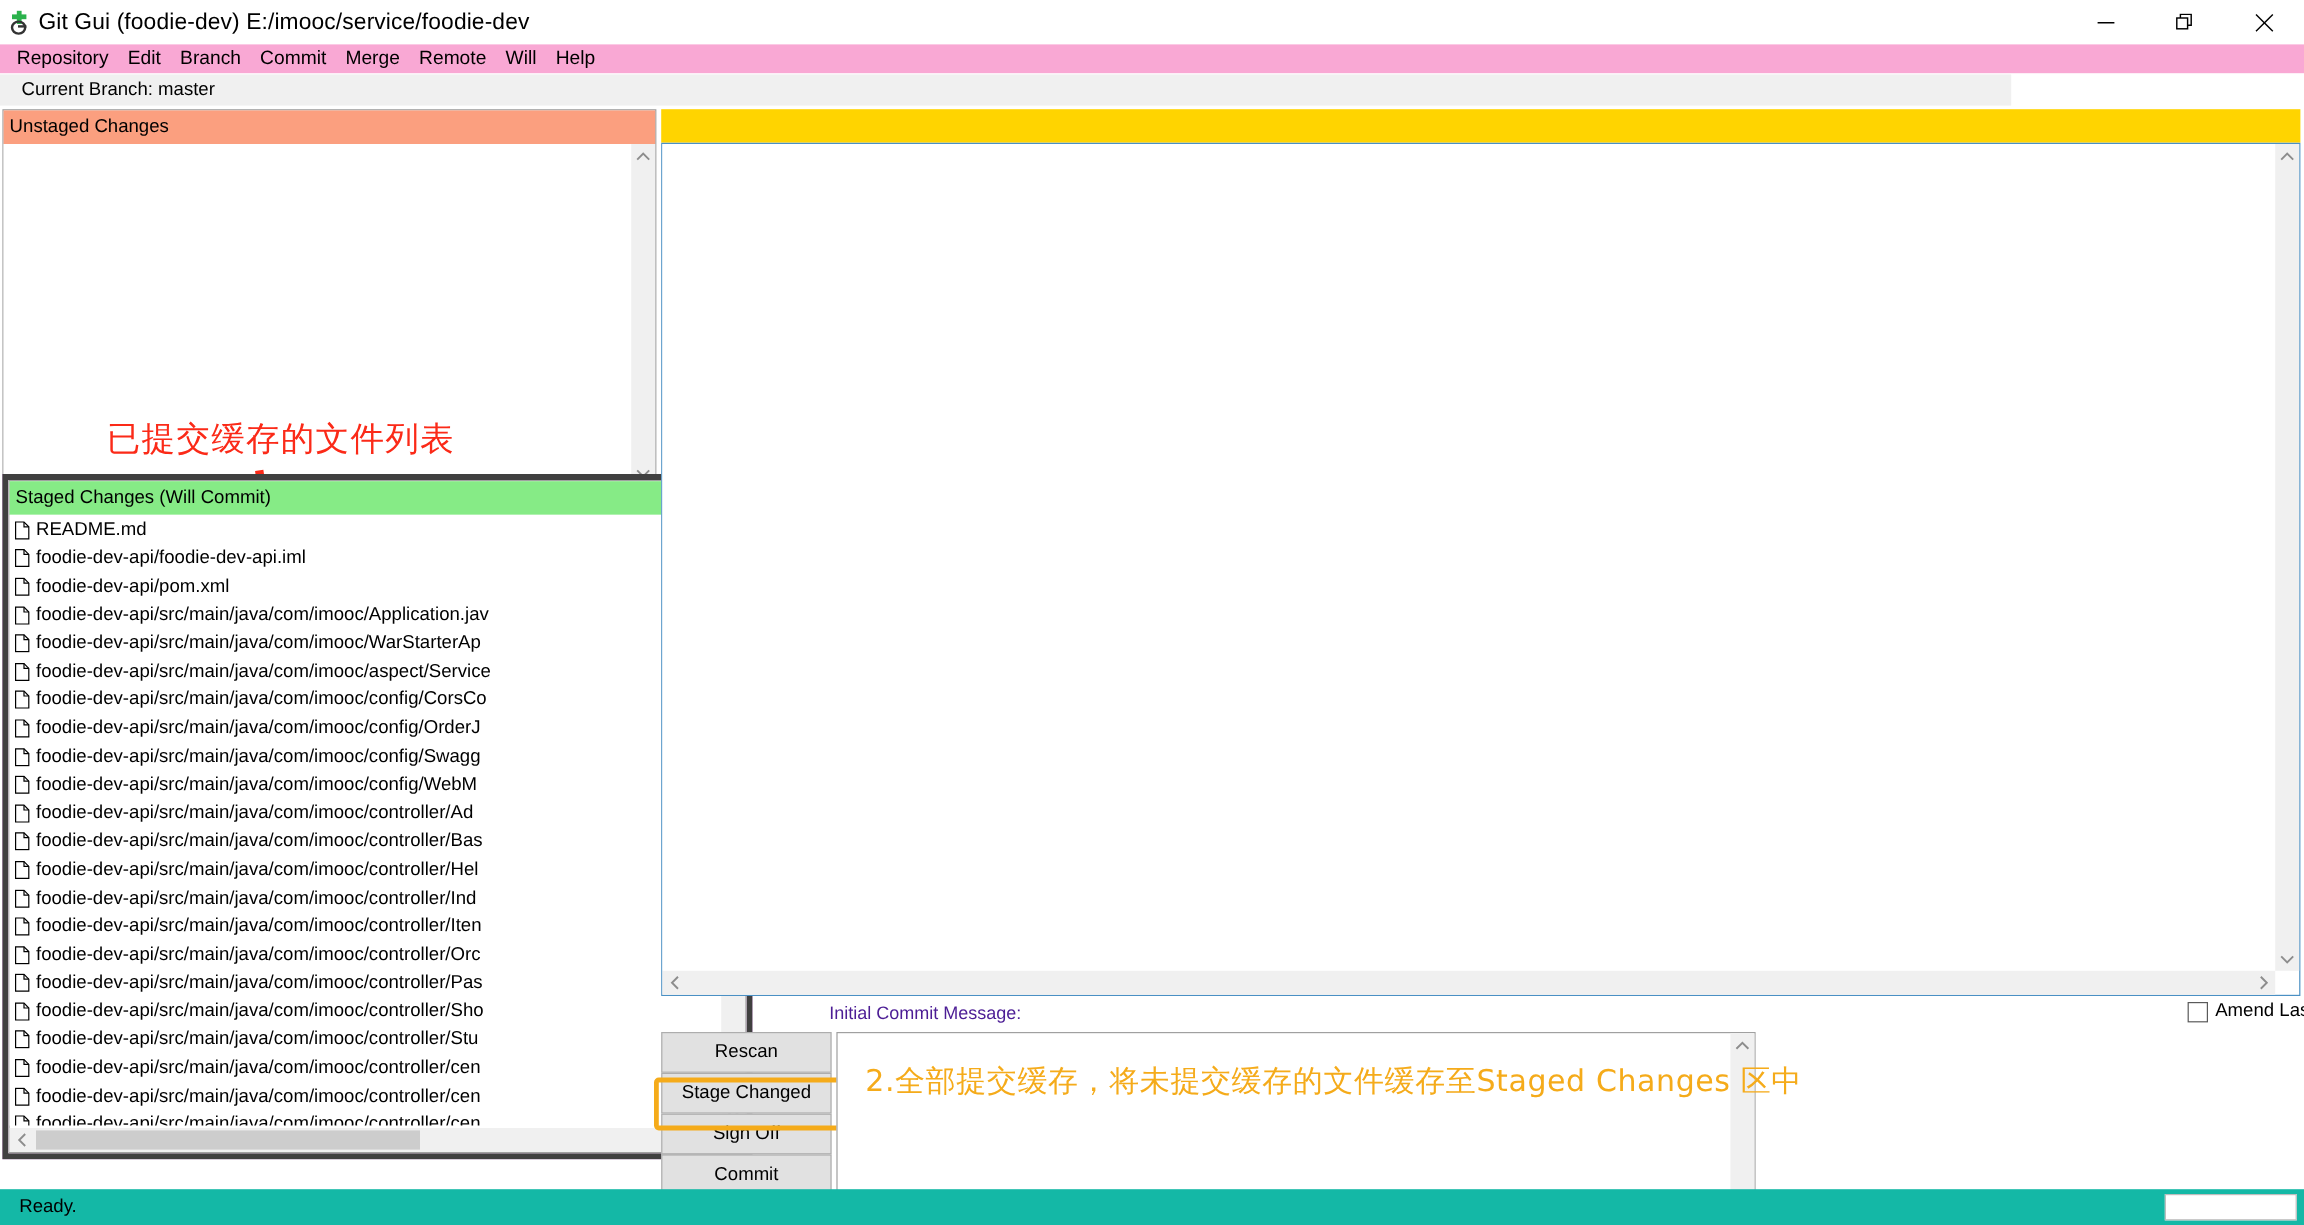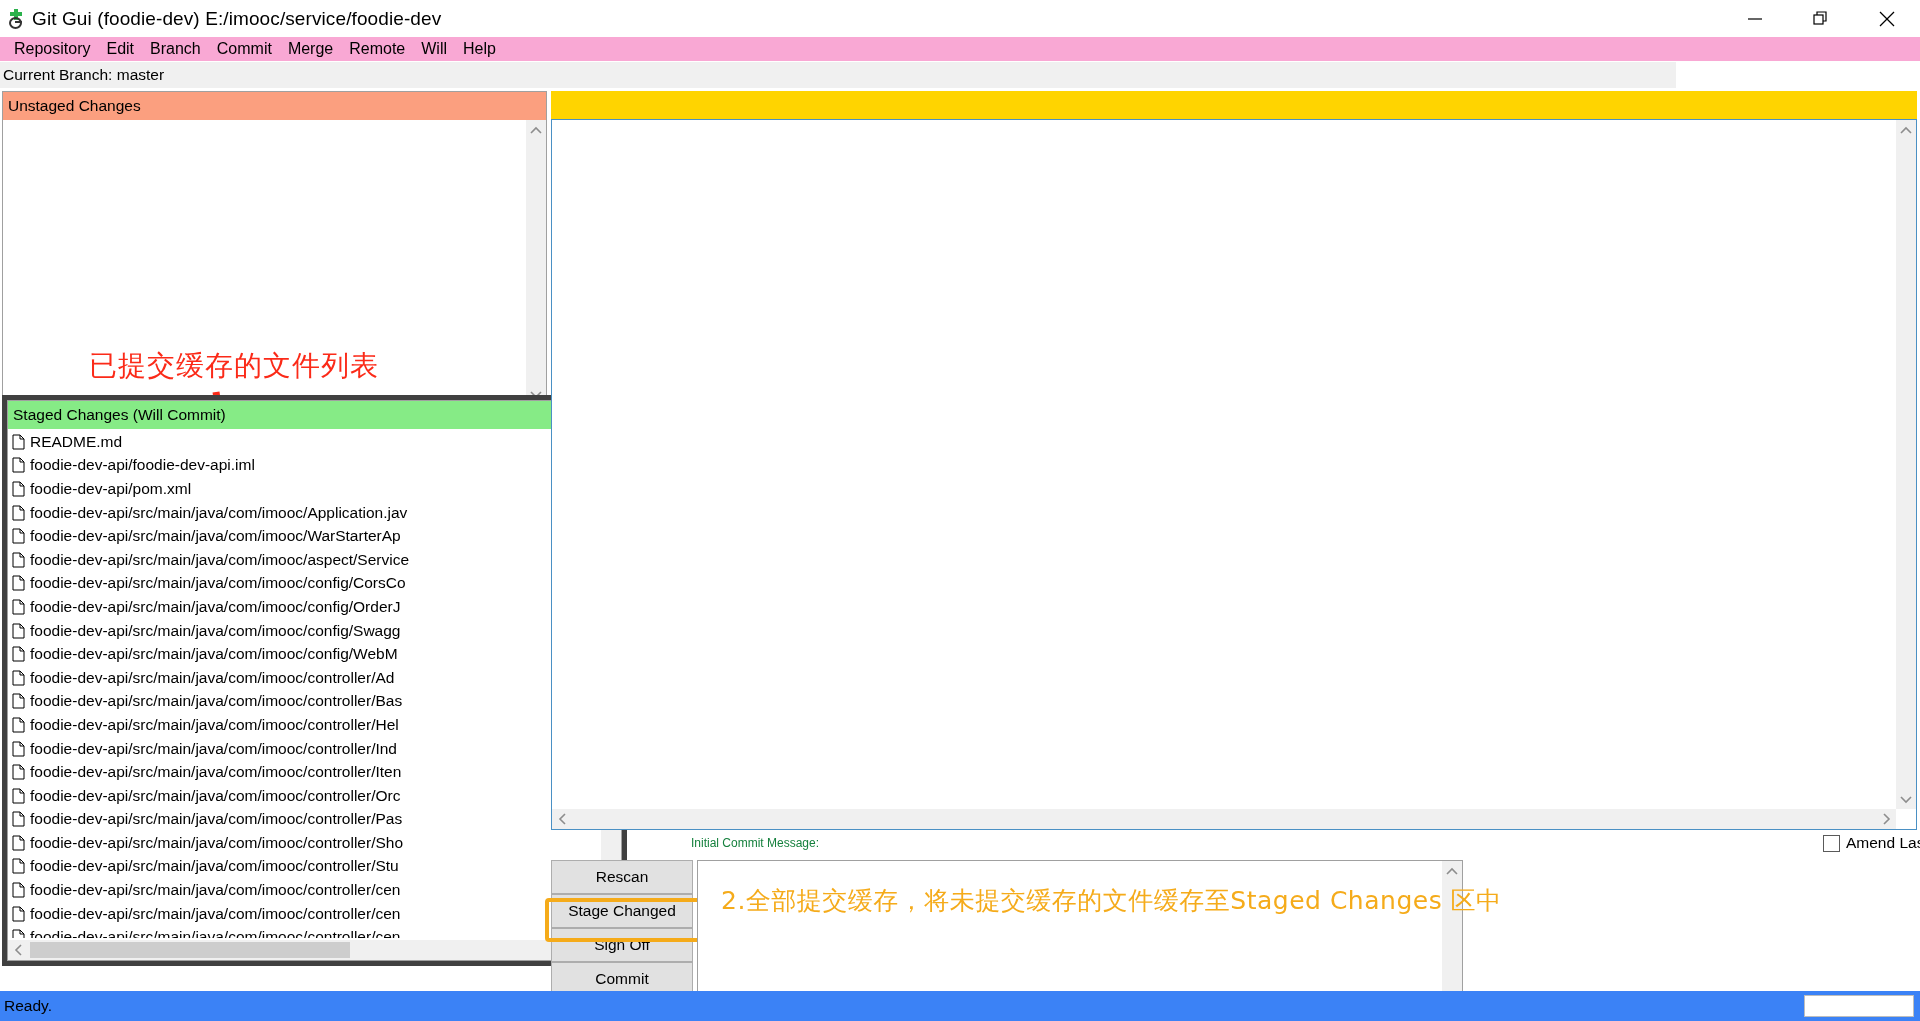--- a/index.html
+++ b/index.html
@@ -69,21 +69,21 @@
     padding: 0 8px; white-space: nowrap;
     line-height: 20px;
   }
 
   
   .branchbar {
     position: absolute; left: 0; top: 62px;
     width: 1676px; height: 26px;
     background: #f0f0f0;
     display: flex; align-items: center;
-    padding-left: 3px;
+    padding-left: 18px;
     font-size: 15.5px; color: #000;
   }
 
   
   .left-col {
     position: absolute; left: 2px; top: 91px;
     width: 545px; height: 875px;
   }
 
   
@@ -203,21 +203,21 @@
   }
   .diff-pane .panel-body { top: 0; bottom: 20px; right: 20px; background: #fff; }
 
   
   .commit-area {
     position: absolute; left: 0; top: 745px;
     width: 1366px; height: 130px;
   }
   .commit-label {
     position: absolute; left: 140px; top: 0;
-    font-size: 12px; color: #15803d; white-space: nowrap;
+    font-size: 15px; color: #4c1d95; white-space: nowrap;
   }
   .amend-box {
     position: absolute; left: 1272px; top: -2px;
     display: flex; align-items: center;
   }
   .amend-check {
     width: 17px; height: 17px;
     border: 1px solid #5a5a5a; background: #fff;
     margin-right: 6px; flex: none;
   }
@@ -255,23 +255,23 @@
     font-size: 25px; color: #f5ab1a;
     font-family: "DejaVu Sans", "Liberation Sans", sans-serif;
     white-space: nowrap;
     letter-spacing: .5px;
   }
 
   
   .statusbar {
     position: absolute; left: 0; bottom: 0;
     width: 1920px; height: 30px;
-    background: #3b82f6;
+    background: #14b8a6;
     display: flex; align-items: center;
-    padding-left: 4px;
+    padding-left: 16px;
     font-size: 15.5px; color: #000;
   }
   .status-right-box {
     position: absolute; right: 6px; bottom: 4px;
     width: 110px; height: 22px;
     border: 1px solid #bdbdbd; background: #fff;
   }
 </style>
 </head>
 <body>

